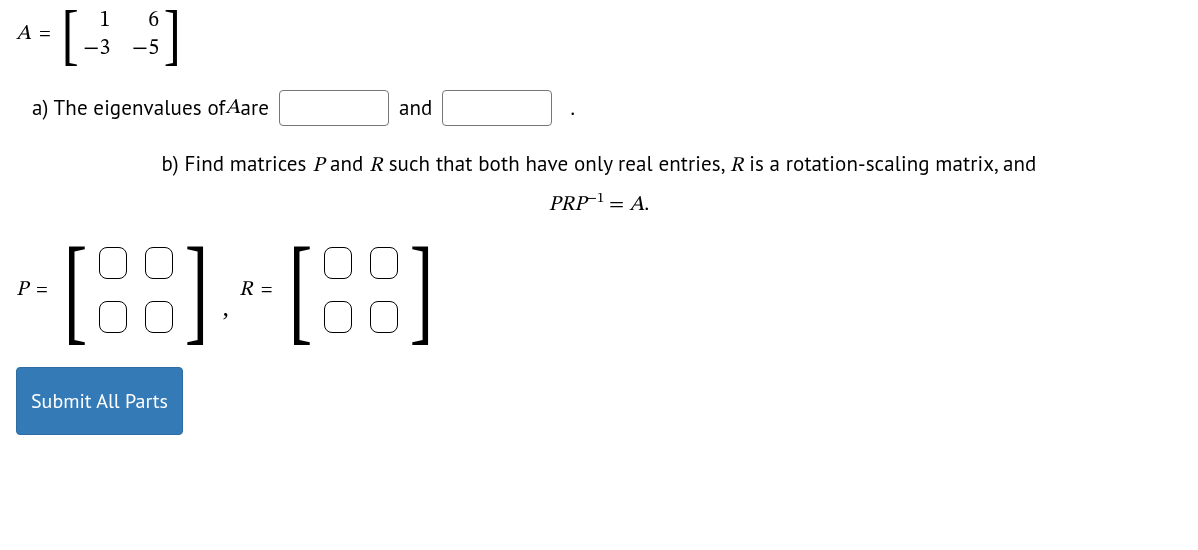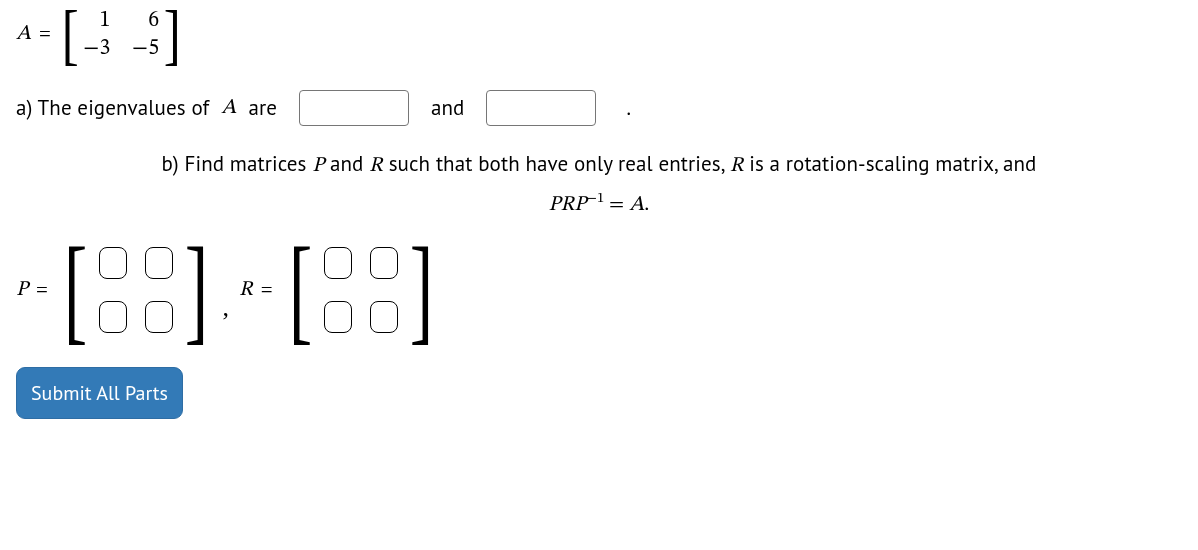--- a/index.html
+++ b/index.html
@@ -17,21 +17,21 @@
   .eq{font-family:"Cambria Math",serif;margin:0 8px;}
 
   
   .lbr,.rbr{font-family:"Cambria Math",serif;font-size:68px;line-height:52px;
     display:inline-block;transform:scaleX(.75);}
   .Agrid{display:grid;grid-template-columns:auto auto;grid-auto-rows:28px;
     column-gap:22px;align-items:center;justify-items:end;margin:0 2px;}
   .Agrid span{font-family:"Cambria Math","STIX Two Math",serif;font-size:22px;}
 
   .qa,.qb{margin:0 0 20px 0;line-height:40px;}
-  .qa{display:flex;align-items:center;flex-wrap:wrap;gap:12px;}
+  .qa{display:flex;align-items:center;flex-wrap:wrap;gap:0;margin-left:16px;}
   .textrun{letter-spacing:.1px;}
 
   .blank{display:inline-block;width:110px;height:36px;
     border:1px solid #767676;border-radius:4px;margin:0 10px;
     vertical-align:middle;box-sizing:border-box;}
 
   .qb{line-height:32px;text-align:center;}
   .sup{font-size:.7em;vertical-align:super;}
 
   .PRrow{display:flex;align-items:center;margin:18px 0 28px 0;}
@@ -39,22 +39,22 @@
     display:inline-block;transform:scaleX(.6);}
   .matgrid{display:grid;grid-template-columns:auto auto;grid-auto-rows:44px;
     column-gap:18px;row-gap:10px;align-items:center;justify-items:center;
     margin:0 4px;}
   .cell{width:28px;height:32px;border:1.6px solid #000;border-radius:8px;
     box-sizing:border-box;}
 
   .comma{font-family:"Cambria Math",serif;font-size:26px;margin:36px 10px 0 6px;}
 
   .submit{display:inline-block;background:#337ab7;color:#fff;
-    font-size:20px;padding:12px 14px;border:1px solid #2e6da4;
-    border-radius:9px;cursor:pointer;user-select:none;}
+    font-size:20px;padding:20px 14px;border:1px solid #2e6da4;
+    border-radius:4px;cursor:pointer;user-select:none;}
 
   .period{margin-left:8px;}
 </style>
 </head>
 <body>
 <div class="page">
 
 
 
 

